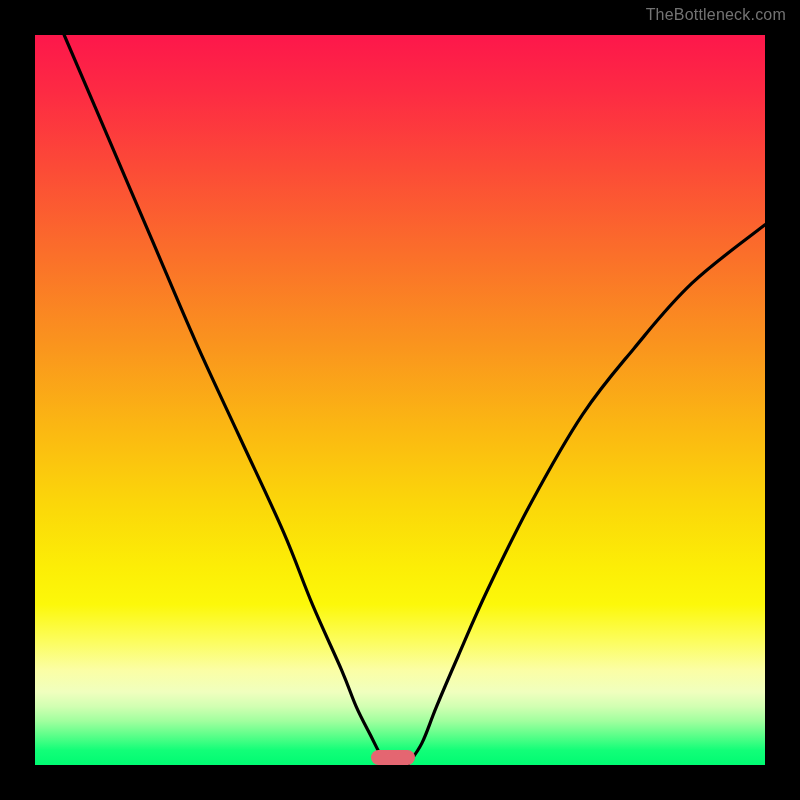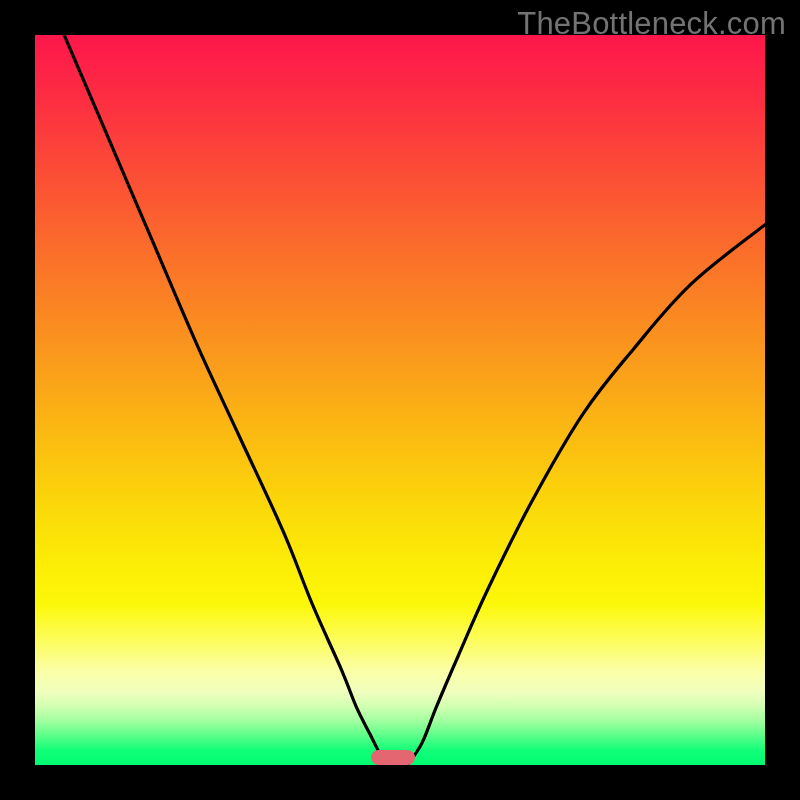--- a/index.html
+++ b/index.html
@@ -9,21 +9,21 @@
     height: 800px;
     background: #000;
     position: relative;
     font-family: Arial, Helvetica, sans-serif;
   }
   .watermark {
     position: absolute;
     top: 6px;
     right: 14px;
     color: #737373;
-    font-size: 31px;
+    font-size: 16px;
     font-weight: 400;
     z-index: 10;
     letter-spacing: 0.2px;
   }
   .plot-area {
     position: absolute;
     left: 35px;
     top: 35px;
     width: 730px;
     height: 730px;

